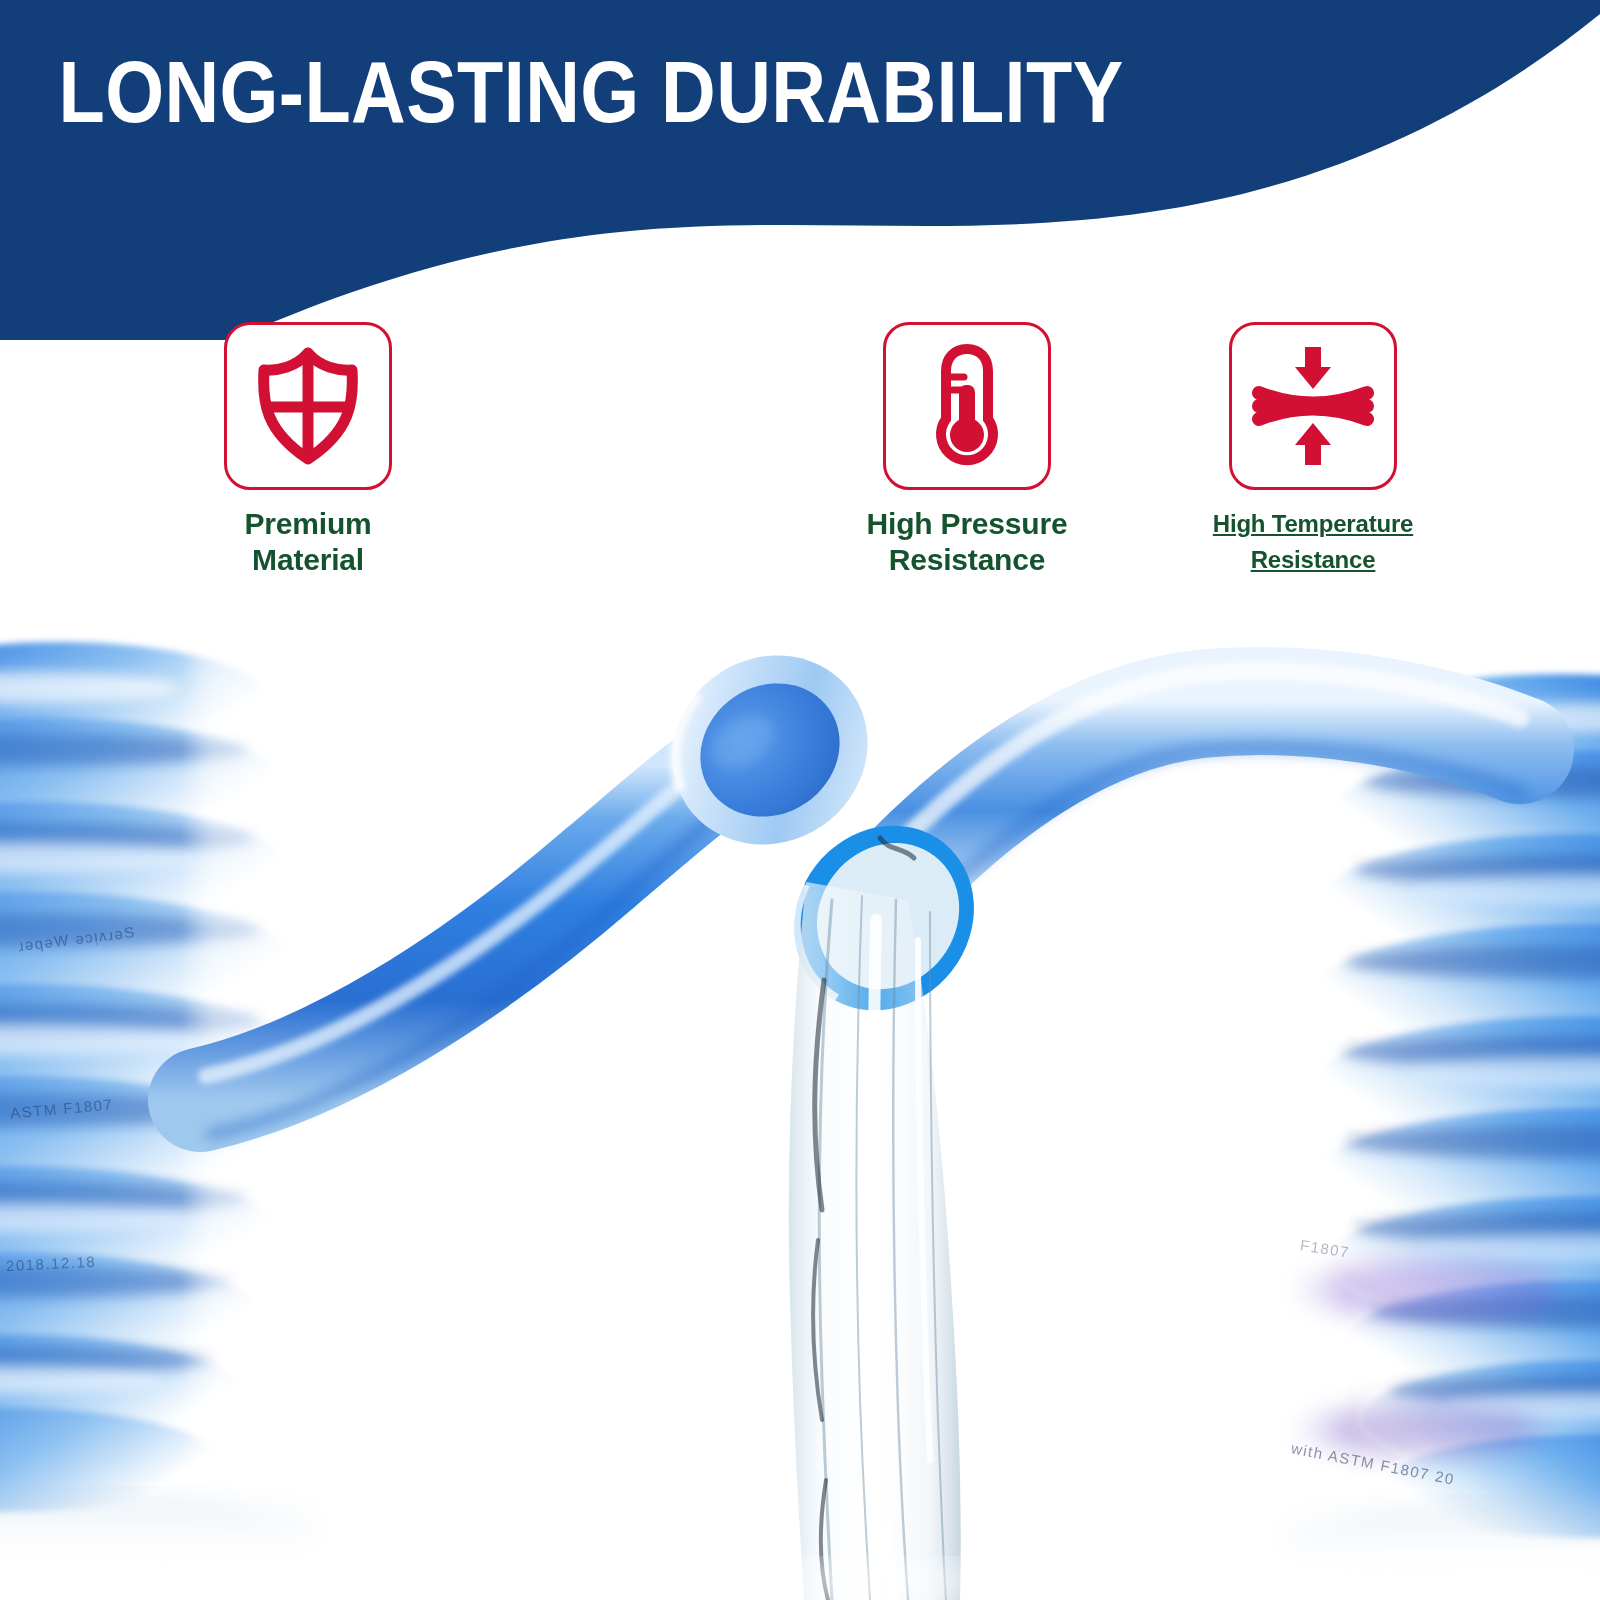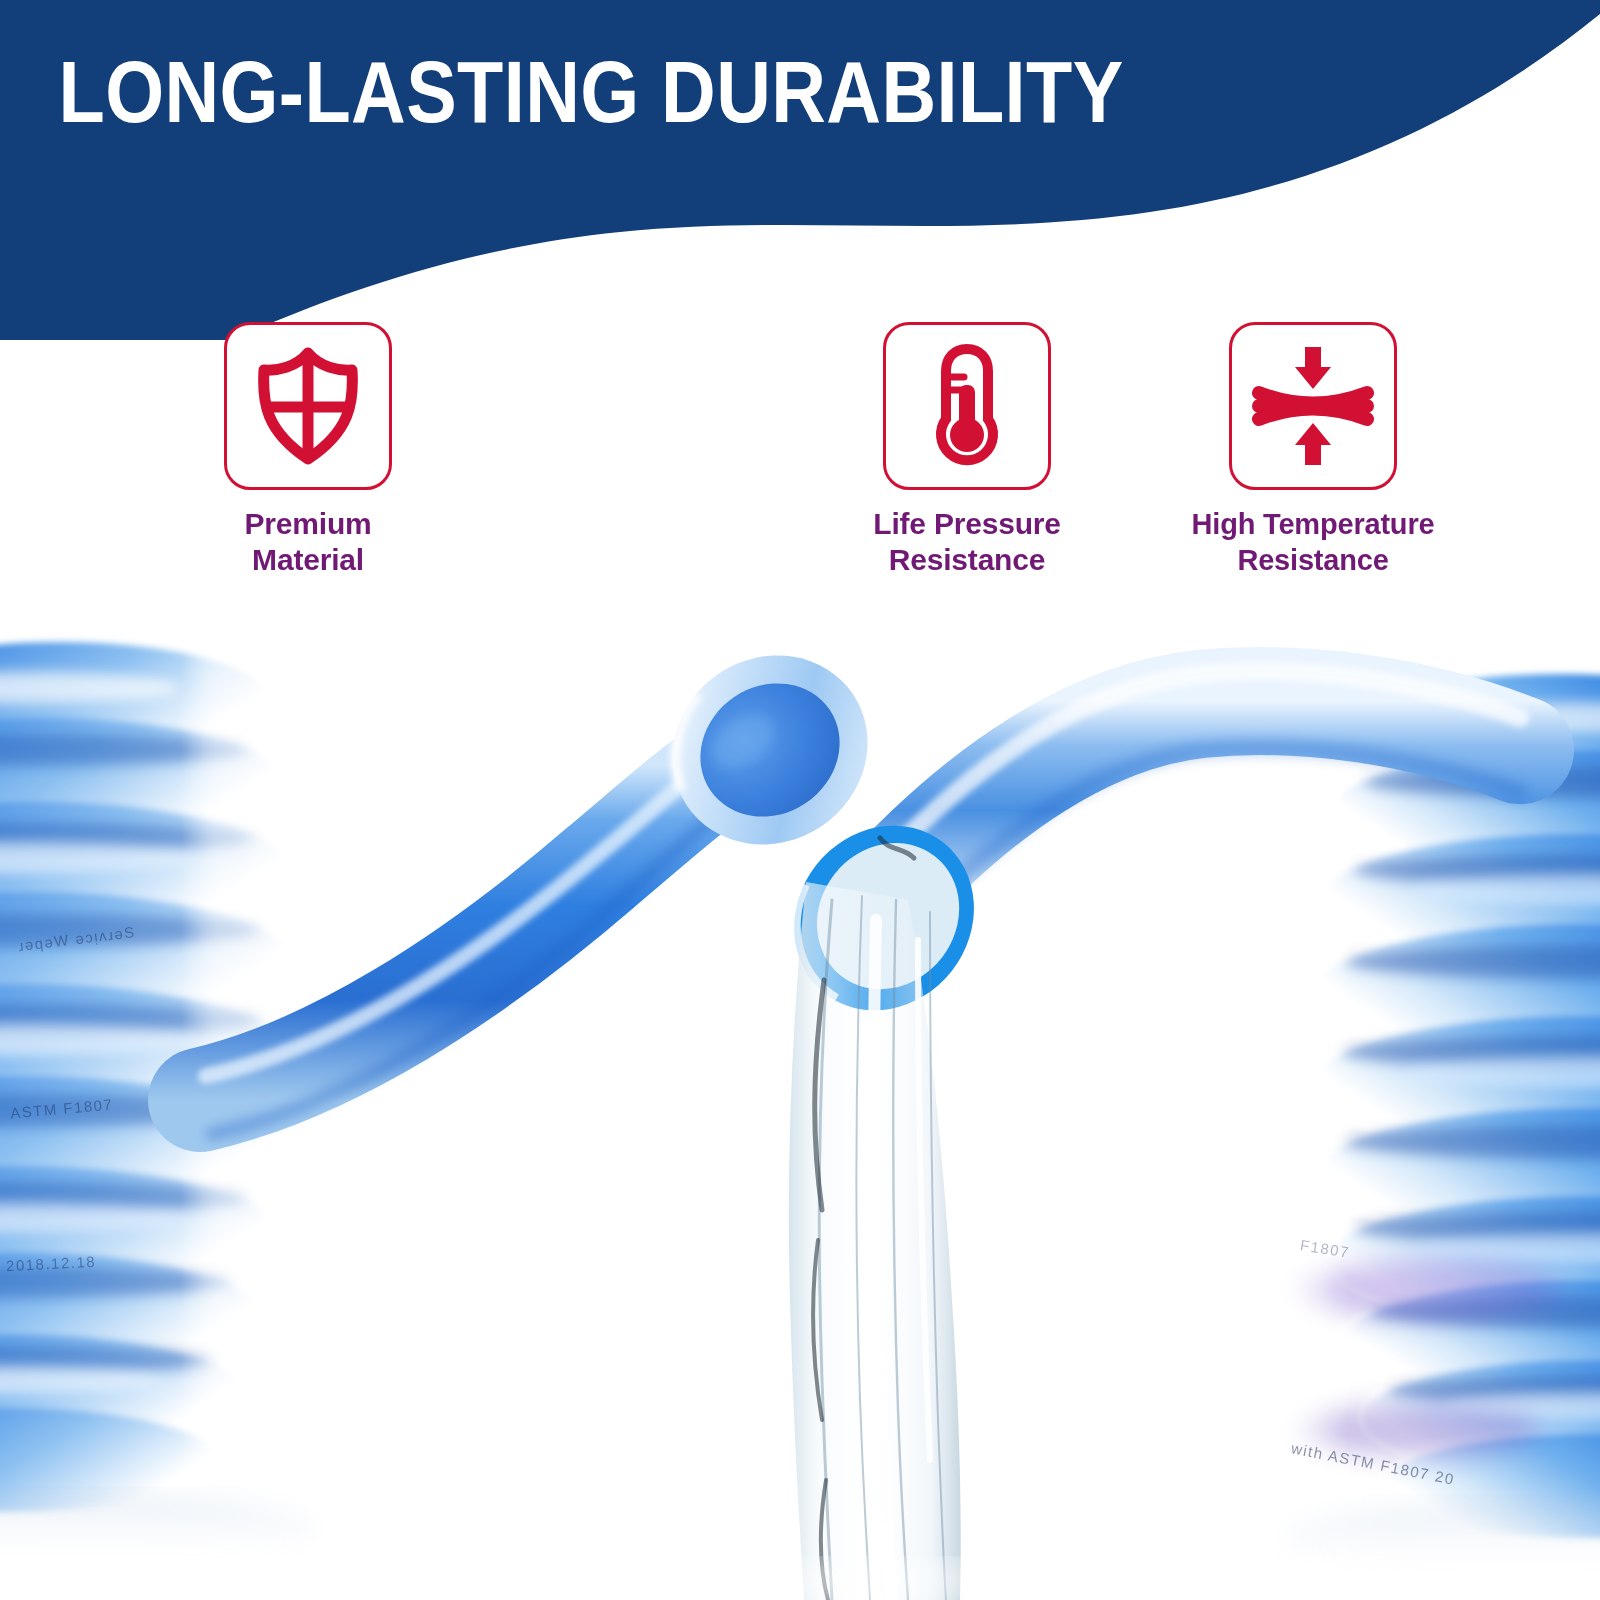--- a/index.html
+++ b/index.html
@@ -31,29 +31,29 @@
   .feature{position:absolute;top:0;width:300px;text-align:center;}
   .feature-box{
     width:168px;height:168px;margin:22px auto 0;
     border:3px solid #d21034;border-radius:26px;
     background:#ffffff;box-sizing:border-box;
     display:flex;align-items:center;justify-content:center;
   }
   .feature-box svg{display:block;}
   .feature-label{
     margin-top:16px;
-    color:#701a75;
+    color:#14532d;
     font-size:30px;
     font-weight:700;
     line-height:36px;
     letter-spacing:-0.2px;
     white-space:pre-line;
   }
   .f1{left:158px;} .f2{left:488px;} .f3{left:817px;} .f4{left:1163px;}
-  .f4 .feature-label{font-size:29px;}
+  .f4 .feature-label{font-size:24px;text-decoration:underline;}
 
   
   .photo{position:absolute;left:0;top:600px;width:1600px;height:1000px;overflow:hidden;background:#fff;}
   .photo svg{position:absolute;left:0;top:0;display:block;}
   .hose-print{
     position:absolute;font-family:"Liberation Sans",sans-serif;
     color:rgba(25,45,90,.45);font-size:15px;letter-spacing:1.5px;
     white-space:nowrap;pointer-events:none;
   }
   .hp1{left:18px;top:330px;transform:rotate(-7deg);}
@@ -96,21 +96,21 @@
     <div class="feature f3">
       <div class="feature-box">
         <svg width="86" height="126" viewBox="0 0 86 126">
           <path d="M43 6 C56 6 64 15 64 28 L64 76 A26 26 0 1 1 22 76 L22 28 C22 15 30 6 43 6 Z" fill="none" stroke="#D21034" stroke-width="10"></path>
           <circle cx="43" cy="92" r="17" fill="#D21034"></circle>
           <rect x="35" y="42" width="16" height="48" rx="7" fill="#D21034"></rect>
           <line x1="26" y1="34" x2="40" y2="34" stroke="#D21034" stroke-width="7" stroke-linecap="round"></line>
           <line x1="26" y1="47" x2="40" y2="47" stroke="#D21034" stroke-width="7" stroke-linecap="round"></line>
         </svg>
       </div>
-      <div class="feature-label">Life Pressure
+      <div class="feature-label">High Pressure
 Resistance</div>
     </div>
 
     <div class="feature f4">
       <div class="feature-box">
         <svg width="124" height="122" viewBox="0 0 124 122">
           <g fill="#D21034">
             <rect x="54" y="2" width="16" height="22"></rect>
             <polygon points="44,22 80,22 62,44"></polygon>
             <rect x="54" y="98" width="16" height="22"></rect>

